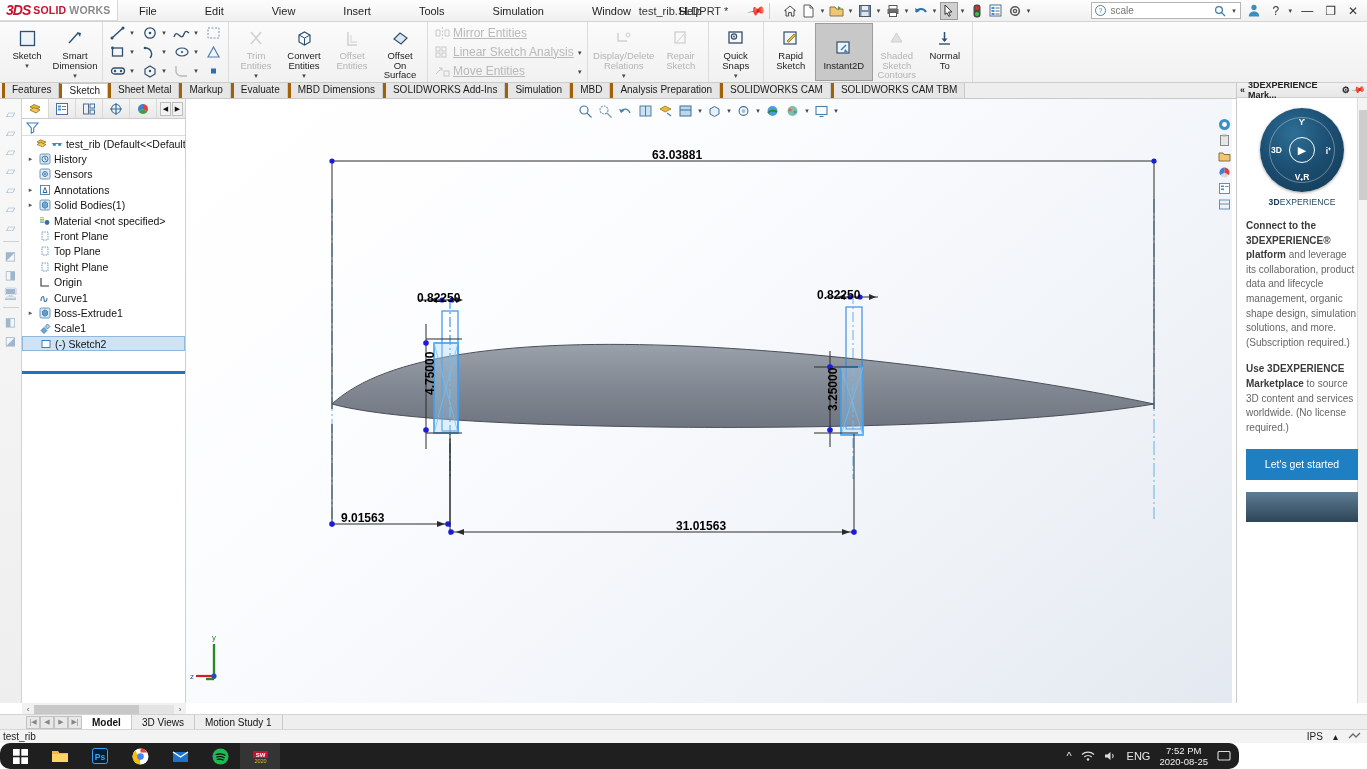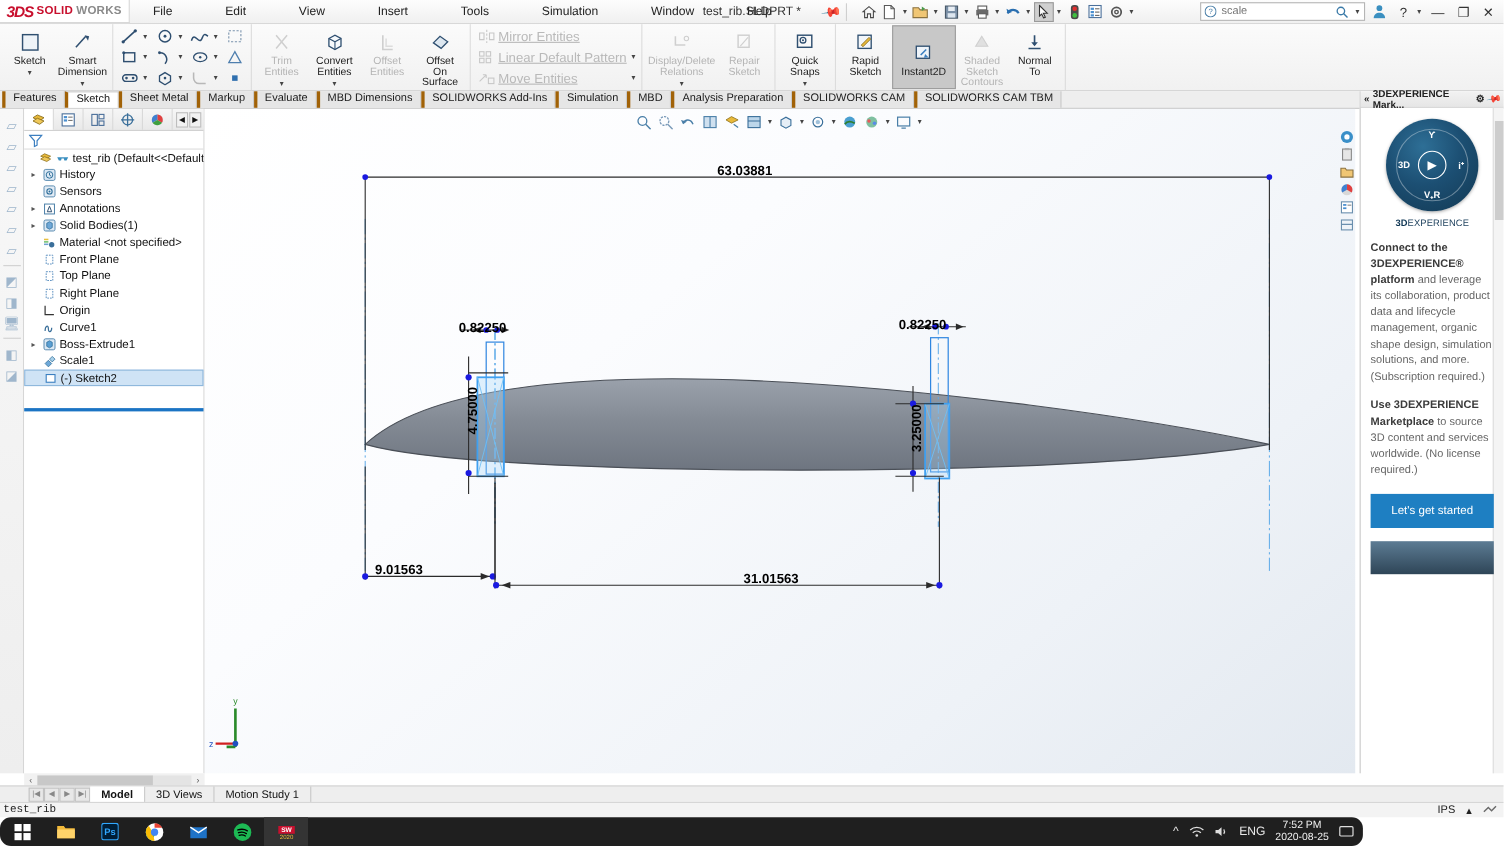--- a/index.html
+++ b/index.html
@@ -210,21 +210,21 @@
   }
   .navbtns { display: flex; margin-left: 26px; }
   .navb { width: 14px; height: 13px; border: 1px solid #c2c2c2; background: #e8e8e8; font-size: 7px; display: flex; align-items: center; justify-content: center; color: #888; }
   .mtab { font-size: 10px; color: #111; padding: 1px 10px; border-right: 1px solid #c8c8c8; cursor: default; height: 15px; line-height: 13px;}
   .mtab.active { background: #fff; font-weight: bold; }
   .statusbar {
     position: absolute; left: 0; top: 729px; width: 1367px; height: 14px;
     background: #f3f3f3; border-top: 1px solid #d6d6d6;
     display: flex; align-items: center; font-size: 10px; color: #222;
   }
-  .statusbar .sleft { margin-left: 3px; font-family: Liberation Mono, monospace; }
+  .statusbar .sleft { margin-left: 3px; }
   .statusbar .sright { margin-left: auto; display: flex; align-items: center; gap: 10px; padding-right: 6px; }
   .taskbar {
     position: absolute; left: 0; top: 743px; width: 1239px; height: 26px;
     background: #1f1f1f; display: flex; align-items: center; border-radius: 10px;
   }
   .tbk { width: 40px; height: 26px; display: flex; align-items: center; justify-content: center; font-size: 15px; }
   .tbk.run { background: #343434; }
   .tray { margin-left: auto; display: flex; align-items: center; gap: 9px; padding-right: 8px; color: #e8e8e8; font-size: 11px; }
   .clock { font-size: 9.5px; line-height: 11px; text-align: center; color: #f0f0f0; }
   svg { display: block; }
@@ -555,21 +555,21 @@
         </div>
         <div class="gcell">
           <span class="ico dim">
               <svg width="17" height="14" viewBox="0 0 17 14">
                 <rect x="2" y="2" width="4" height="4" fill="none" stroke="#c8c8c8"></rect>
                 <rect x="8" y="2" width="4" height="4" fill="none" stroke="#c8c8c8"></rect>
                 <rect x="2" y="8" width="4" height="4" fill="none" stroke="#c8c8c8"></rect>
                 <rect x="8" y="8" width="4" height="4" fill="none" stroke="#c8c8c8"></rect>
               </svg>
             </span>
-          <span class="tx dim">Linear Default Pattern</span>
+          <span class="tx dim">Linear Sketch Analysis</span>
         </div>
         <div class="gcell">
           <span class="ico dim">
               <svg width="17" height="14" viewBox="0 0 17 14">
                 <path d="M2 10L8 4M8 4H5M8 4v3" stroke="#c8c8c8" fill="none"></path>
                 <rect x="10" y="7" width="5" height="5" fill="none" stroke="#c8c8c8"></rect>
               </svg>
             </span>
           <span class="tx dim">Move Entities</span>
         </div>

